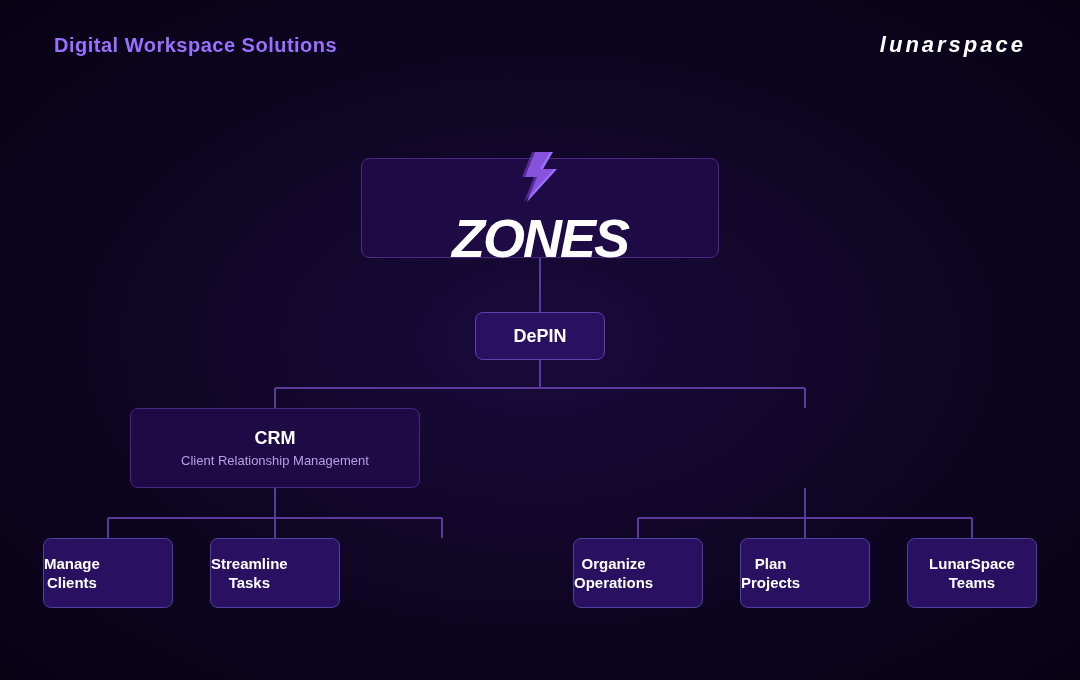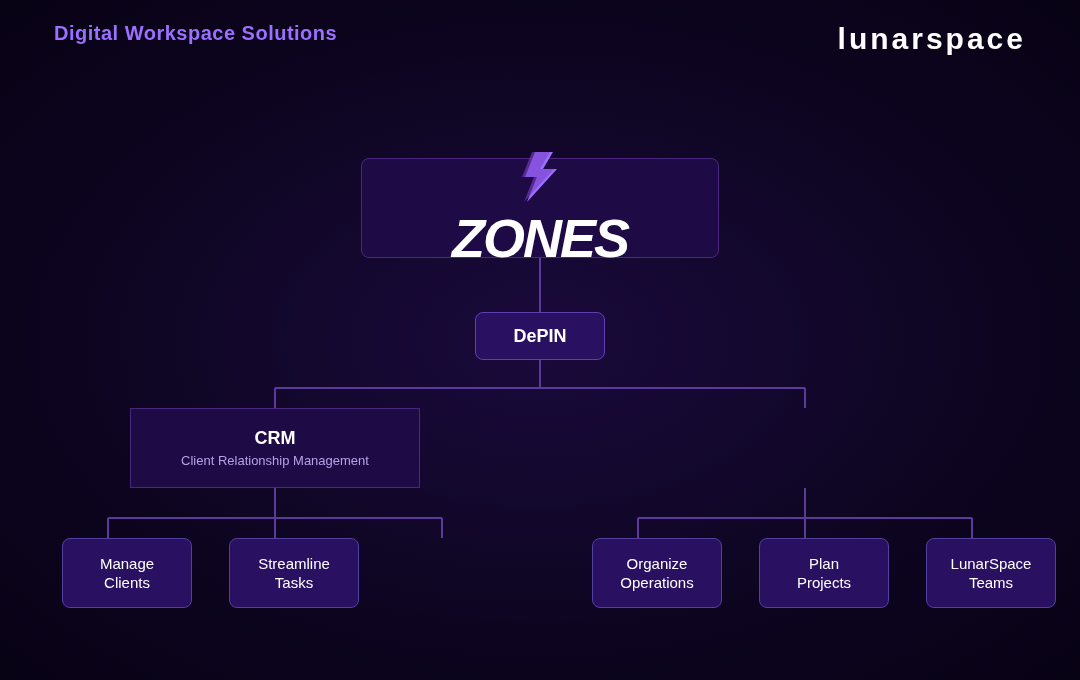--- a/index.html
+++ b/index.html
@@ -12,38 +12,40 @@
       font-family: 'Arial', sans-serif;
       color: #fff;
       position: relative;
     }
 
     .header {
       position: absolute;
       top: 0;
       left: 0;
       right: 0;
-      padding: 22px 54px;
+      padding: 32px 54px;
       display: flex;
       justify-content: space-between;
+      align-items: center;
     }
 
     .header-title {
       color: #9b6fff;
       font-size: 20px;
       font-weight: 700;
       letter-spacing: 0.5px;
     }
 
     .logo-text {
       color: #fff;
-      font-size: 30px;
+      font-size: 22px;
       font-weight: 900;
       letter-spacing: 3px;
       text-transform: lowercase;
+      font-style: italic;
     }
 
     
     .zones-box {
       background: #1e0a45;
       border: 1.5px solid #4a2880;
       border-radius: 8px;
       width: 358px;
       height: 100px;
       display: flex;
@@ -65,21 +67,21 @@
       font-size: 18px;
       font-weight: 700;
       color: #fff;
       position: relative;
       z-index: 2;
     }
 
     .crm-erp-box {
       background: #1e0a45;
       border: 1.5px solid #4a2880;
-      border-radius: 0;
+      border-radius: 8px;
       width: 290px;
       height: 80px;
       display: flex;
       flex-direction: column;
       align-items: center;
       justify-content: center;
       gap: 4px;
     }
 
     .crm-erp-title {
@@ -96,27 +98,26 @@
 
     
     .leaf-box {
       background: #2a1060;
       border: 1.5px solid #5040a0;
       border-radius: 8px;
       width: 130px;
       height: 70px;
       display: flex;
       align-items: center;
-      justify-content: center;
+      justify-content: flex-start;
       text-align: center;
       font-size: 15px;
-      font-weight: 400;
+      font-weight: 700;
       color: #fff;
       line-height: 1.3;
-      margin-left: 19px;
     }
   </style>
 </head>
 <body>
 
 <div class="header">
   <span class="header-title">Digital Workspace Solutions</span>
   <span class="logo-text">LunarSpace</span>
 </div>
 

